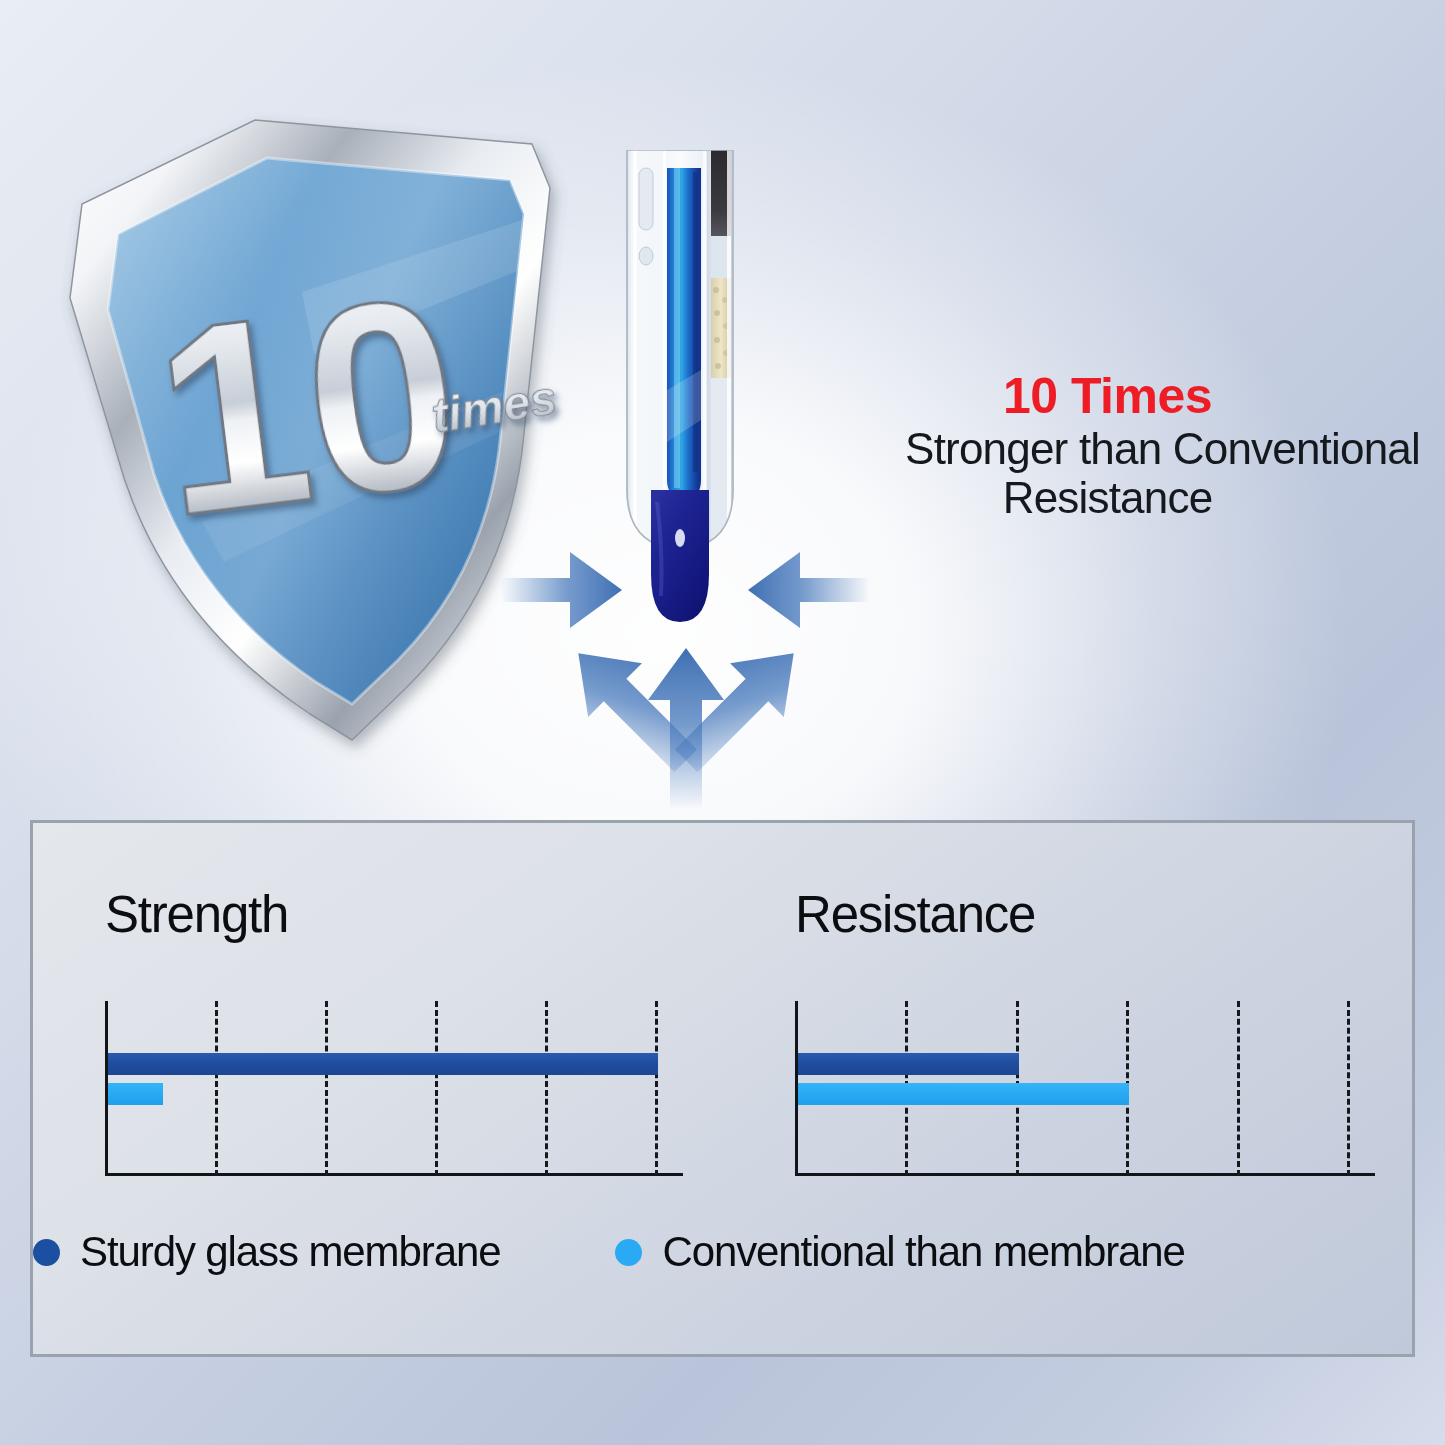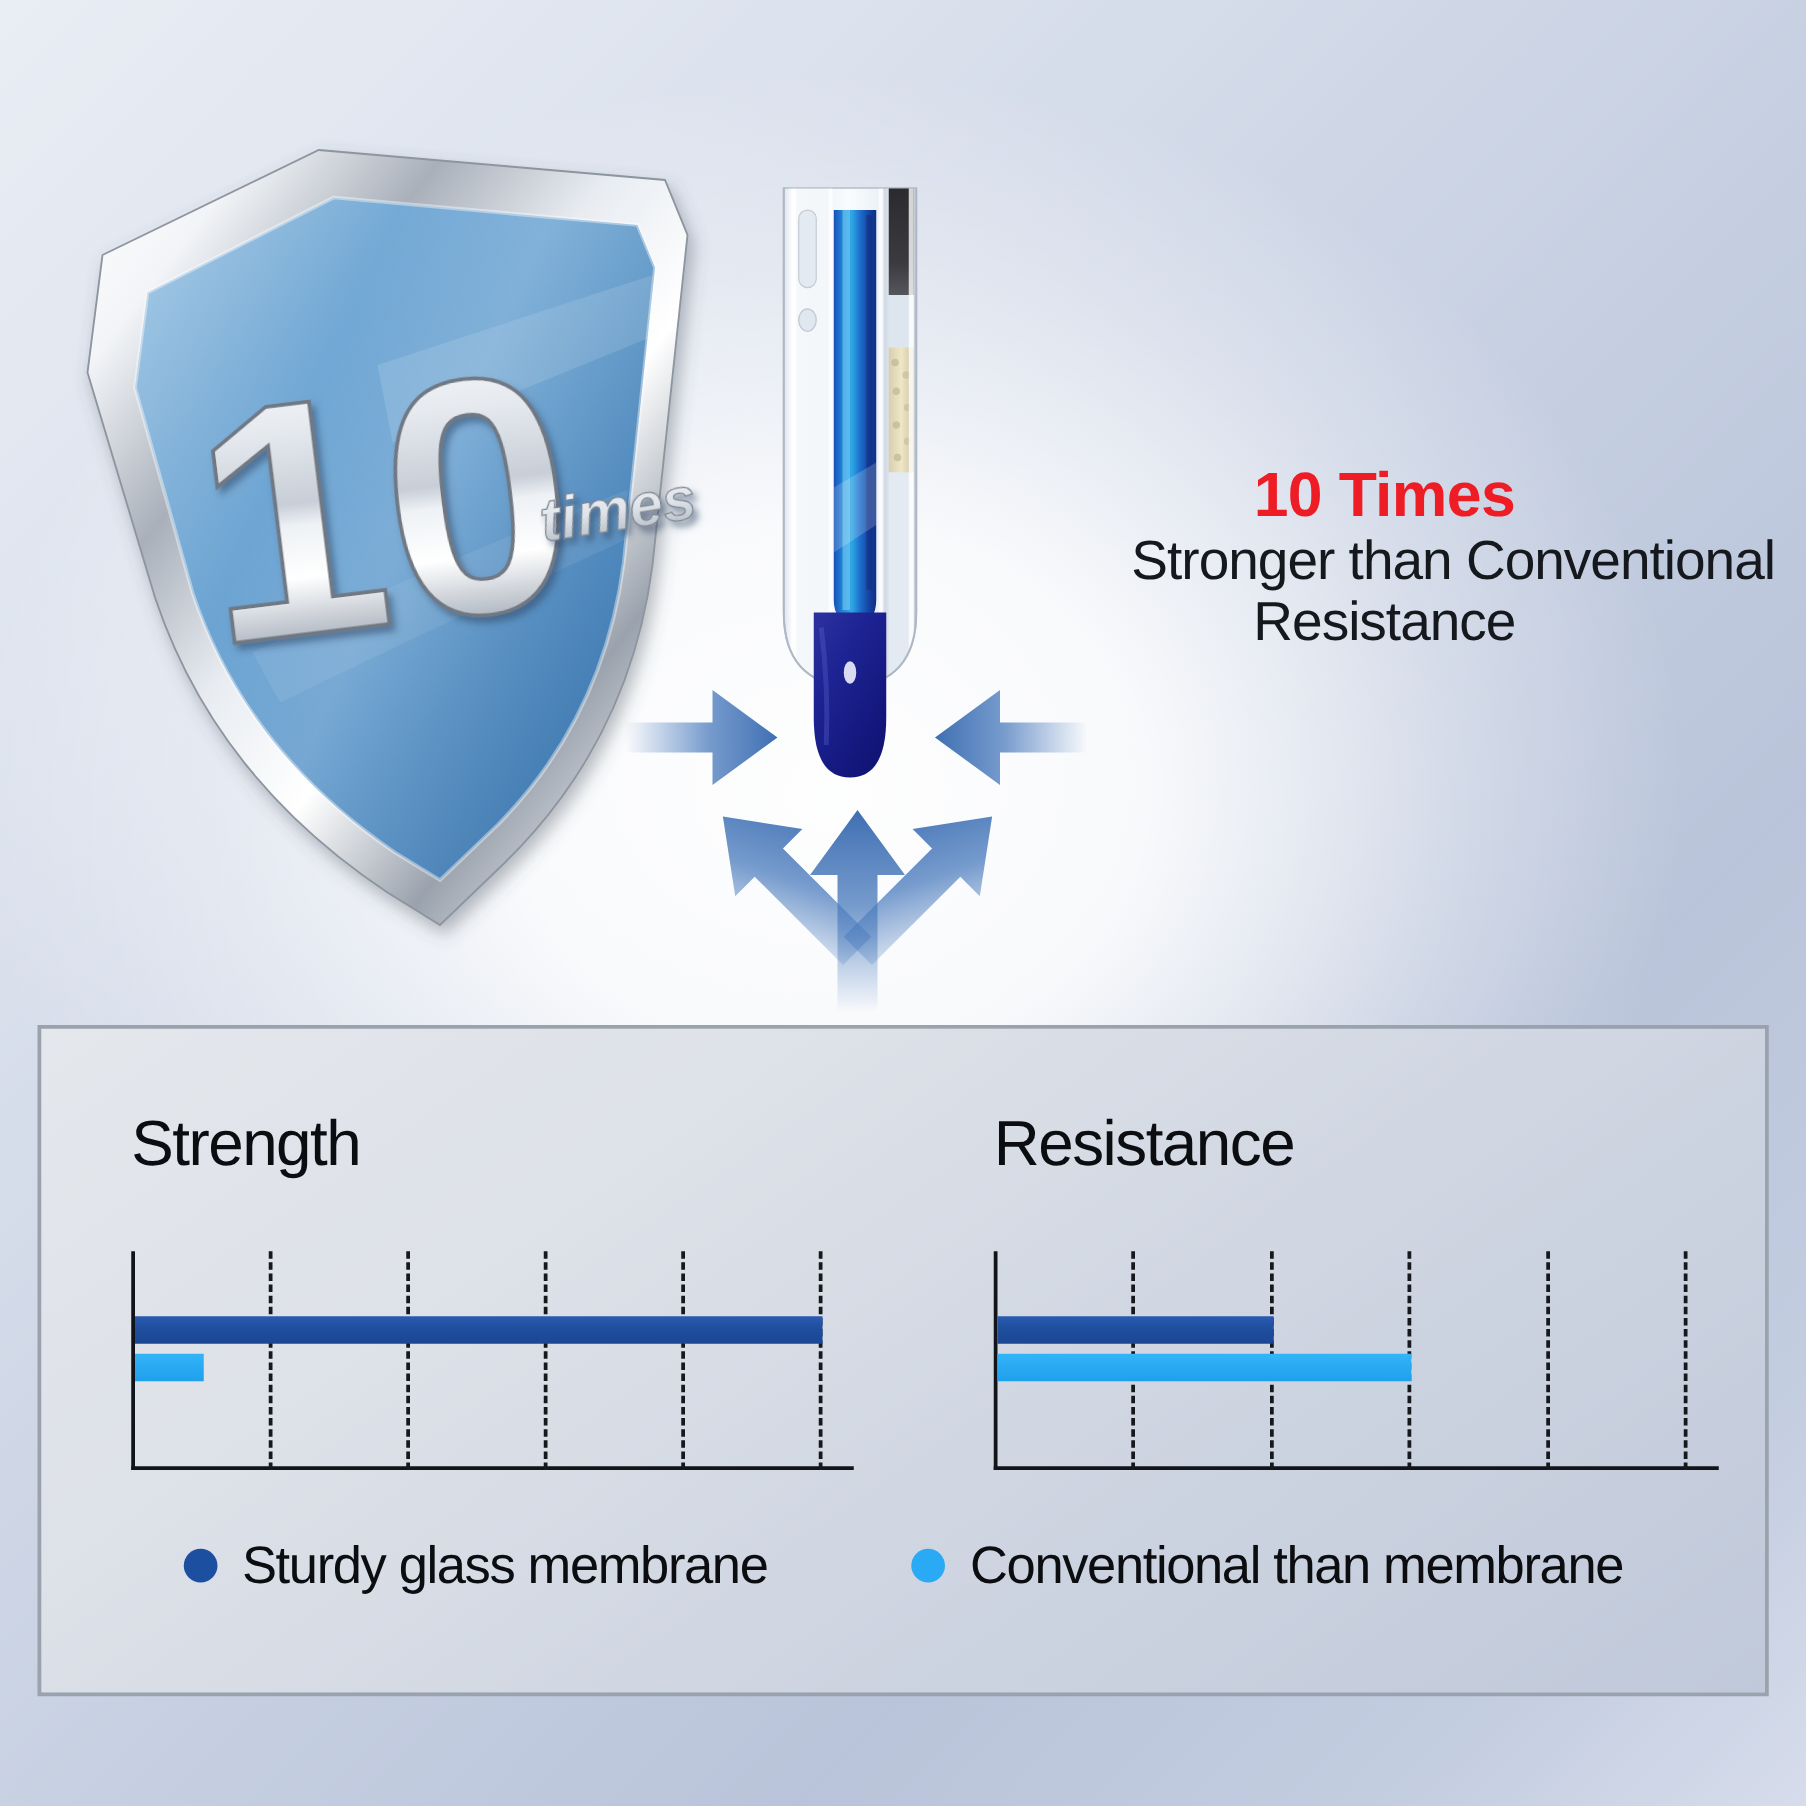--- a/index.html
+++ b/index.html
@@ -152,21 +152,21 @@
   .bar-row-dark  { top: 52px; }
   .bar-row-light { top: 82px; }
 
   
   #legend {
     position: absolute;
     left: 0;
     top: 405px;
     width: 100%;
     display: flex;
-    justify-content: center;
+    justify-content: flex-start;
     align-items: center;
     gap: 115px;
   }
   .legend-item {
     display: flex;
     align-items: center;
     gap: 20px;
   }
   .legend-dot {
     width: 27px;

